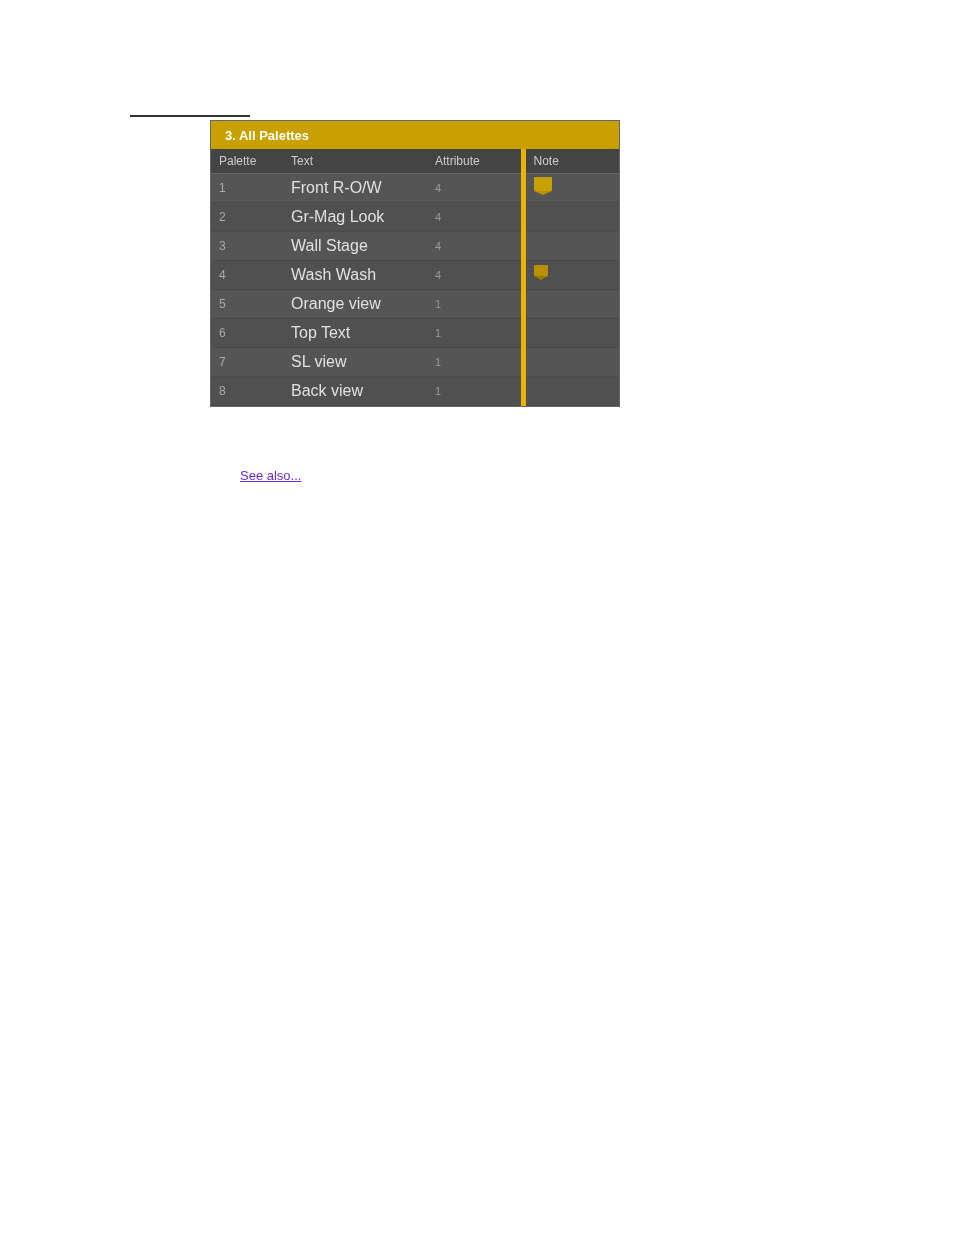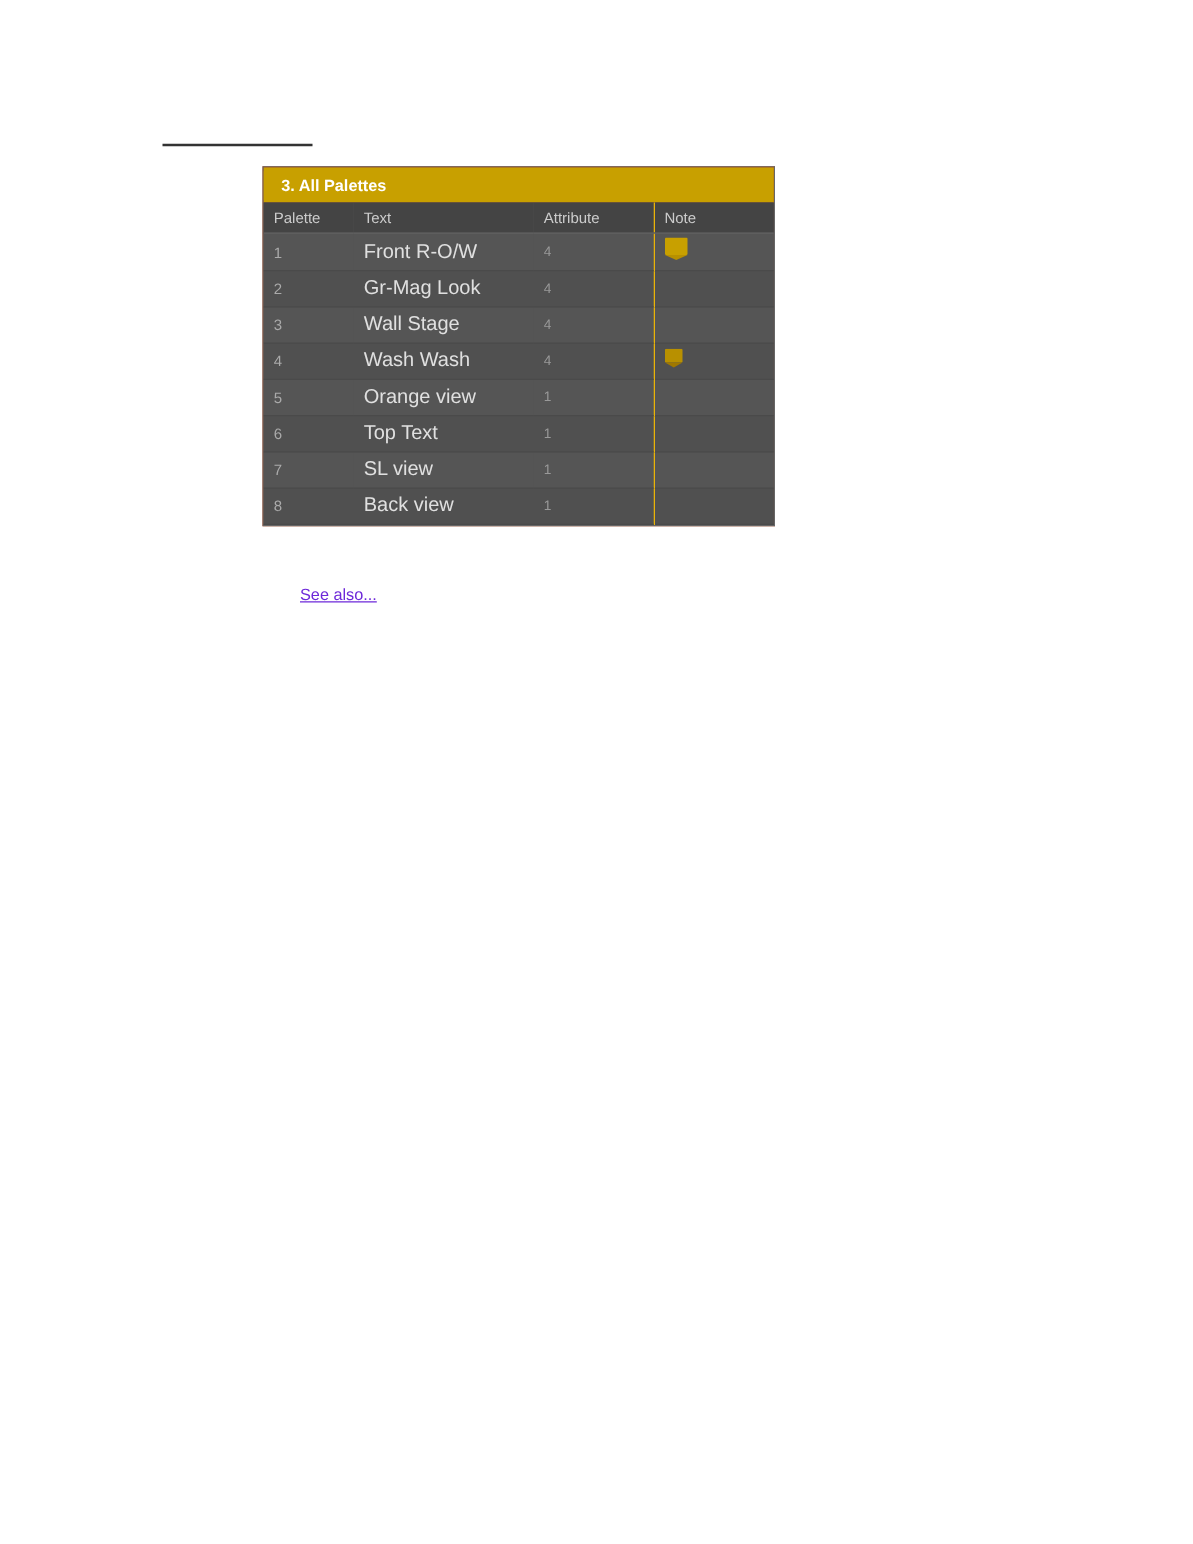--- a/index.html
+++ b/index.html
@@ -31,24 +31,24 @@
       top: 115px;
       left: 130px;
       width: 120px;
       height: 2px;
       background: #333;
     }
 
     
     .palette-panel {
       position: absolute;
-      top: 133px;
+      top: 120px;
       left: 210px;
       width: 410px;
-      background: #c2410c;
+      background: #737373;
       border: 1px solid #666;
     }
 
     .panel-header-bar {
       background: #c8a000;
       height: 28px;
       display: flex;
       align-items: center;
       padding-left: 0;
     }
@@ -129,21 +129,21 @@
       font-size: 11px;
     }
 
     .palette-table tbody td.col-note-val {
       text-align: left;
       padding: 3px 6px;
     }
 
     
     .col-divider {
-      border-left: 1px solid #eab308;
+      border-left: 5px solid #eab308;
       margin-left: 30px;
     }
 
     
     .bottom-link {
       position: absolute;
       top: 468px;
       left: 240px;
       font-size: 13px;
       color: #6d28d9;

